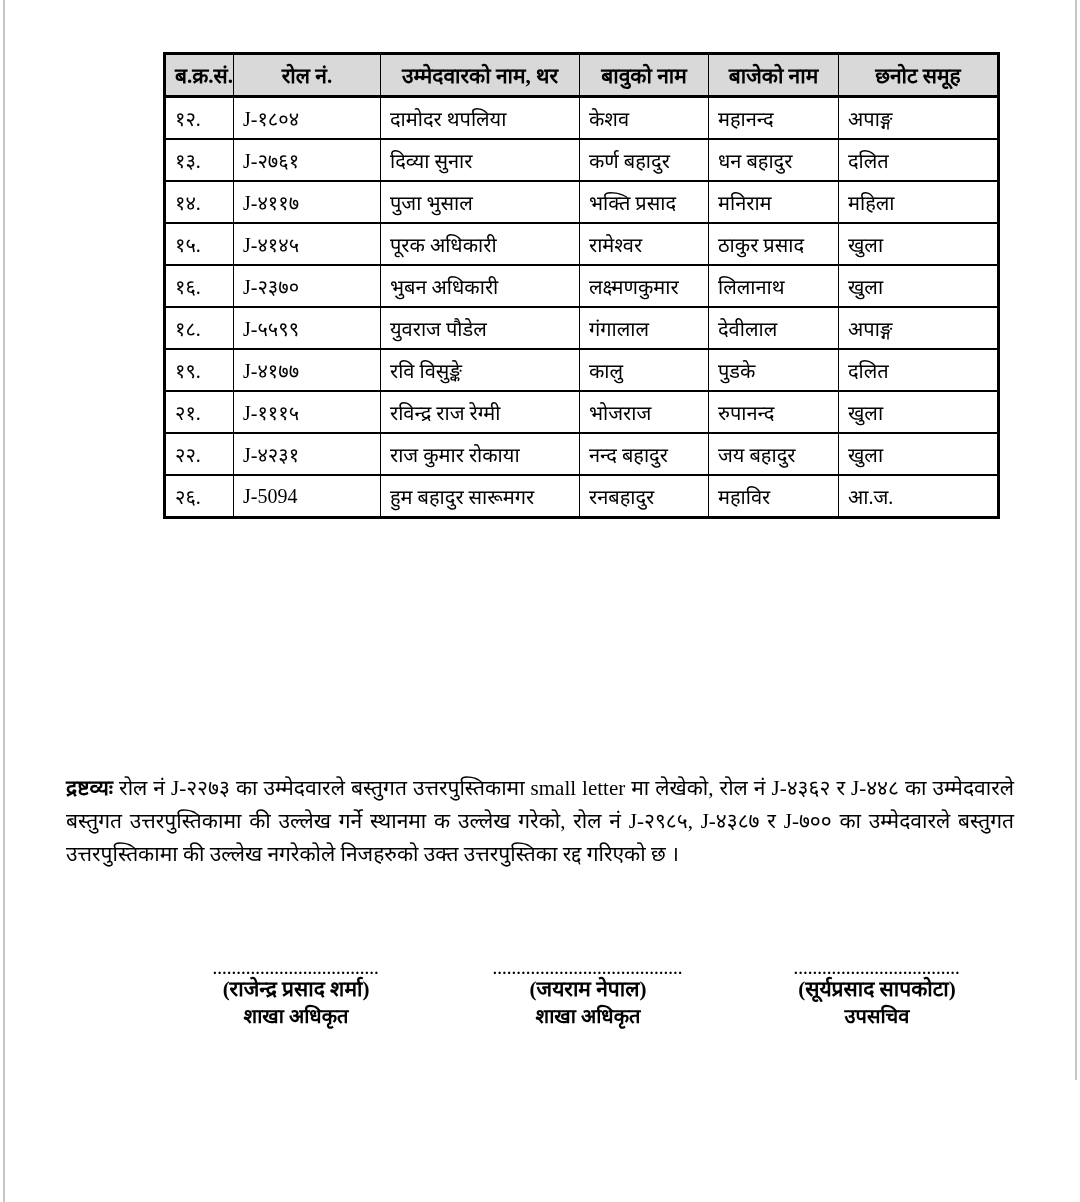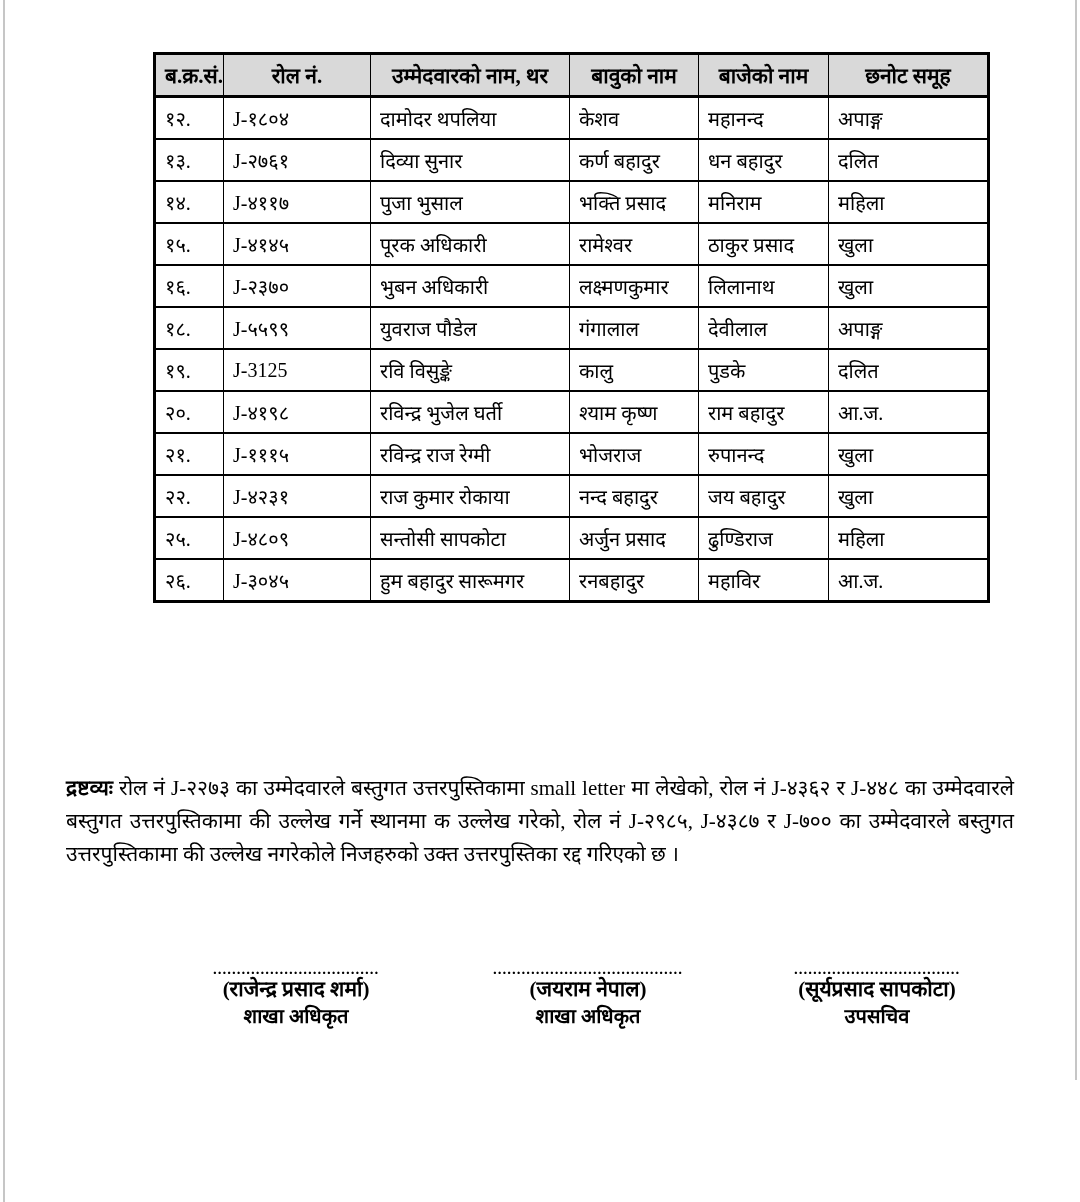--- a/index.html
+++ b/index.html
@@ -19,21 +19,21 @@
     position: absolute;
     top: 0;
     width: 2px;
     background: #c6c6c6;
   }
   .edge-left  { left: 3px;  height: 1202px; }
   .edge-right { left: 1075px; height: 1080px; }
 
   table.candidates {
     position: absolute;
-    left: 153px;
+    left: 163px;
     top: 52px;
     border-collapse: collapse;
     table-layout: fixed;
     width: 834px;
     padding-left: 33px;
   }
   table.candidates th,
   table.candidates td {
     border: 2px solid #000;
     border-left-width: 1px;
@@ -178,61 +178,45 @@
         <tr>
       <td class="c-sn">१८.</td>
       <td class="c-roll">J-५५९९</td>
       <td class="c-name">युवराज पौडेल</td>
       <td class="c-father">गंगालाल</td>
       <td class="c-grandfather">देवीलाल</td>
       <td class="c-group">अपाङ्ग</td>
     </tr>
         <tr>
       <td class="c-sn">१९.</td>
-      <td class="c-roll">J-3125</td>
+      <td class="c-roll">J-४१७७</td>
       <td class="c-name">रवि विसुङ्के</td>
       <td class="c-father">कालु</td>
       <td class="c-grandfather">पुडके</td>
       <td class="c-group">दलित</td>
-    </tr>
-        <tr>
-      <td class="c-sn">२०.</td>
-      <td class="c-roll">J-४१९८</td>
-      <td class="c-name">रविन्द्र भुजेल घर्ती</td>
-      <td class="c-father">श्याम कृष्ण</td>
-      <td class="c-grandfather">राम बहादुर</td>
-      <td class="c-group">आ.ज.</td>
     </tr>
         <tr>
       <td class="c-sn">२१.</td>
       <td class="c-roll">J-१११५</td>
       <td class="c-name">रविन्द्र राज रेग्मी</td>
       <td class="c-father">भोजराज</td>
       <td class="c-grandfather">रुपानन्द</td>
       <td class="c-group">खुला</td>
     </tr>
         <tr>
       <td class="c-sn">२२.</td>
       <td class="c-roll">J-४२३१</td>
       <td class="c-name">राज कुमार रोकाया</td>
       <td class="c-father">नन्द बहादुर</td>
       <td class="c-grandfather">जय बहादुर</td>
       <td class="c-group">खुला</td>
     </tr>
         <tr>
-      <td class="c-sn">२५.</td>
-      <td class="c-roll">J-४८०९</td>
-      <td class="c-name">सन्तोसी सापकोटा</td>
-      <td class="c-father">अर्जुन प्रसाद</td>
-      <td class="c-grandfather">ढुण्डिराज</td>
-      <td class="c-group">महिला</td>
-    </tr>
-        <tr>
       <td class="c-sn">२६.</td>
-      <td class="c-roll">J-३०४५</td>
+      <td class="c-roll">J-5094</td>
       <td class="c-name">हुम बहादुर सारूमगर</td>
       <td class="c-father">रनबहादुर</td>
       <td class="c-grandfather">महाविर</td>
       <td class="c-group">आ.ज.</td>
     </tr>
       </tbody>
   </table>
 
   <p class="note"><b>द्रष्टव्यः</b><span> रोल नं J-२२७३ का उम्मेदवारले बस्तुगत उत्तरपुस्तिकामा small letter मा लेखेको, रोल नं J-४३६२ र J-४४८ का उम्मेदवारले बस्तुगत उत्तरपुस्तिकामा की उल्लेख गर्ने स्थानमा क उल्लेख गरेको, रोल नं J-२९८५, J-४३८७ र  J-७०० का उम्मेदवारले बस्तुगत उत्तरपुस्तिकामा की उल्लेख नगरेकोले निजहरुको उक्त उत्तरपुस्तिका रद्द गरिएको छ ।</span></p>
 

